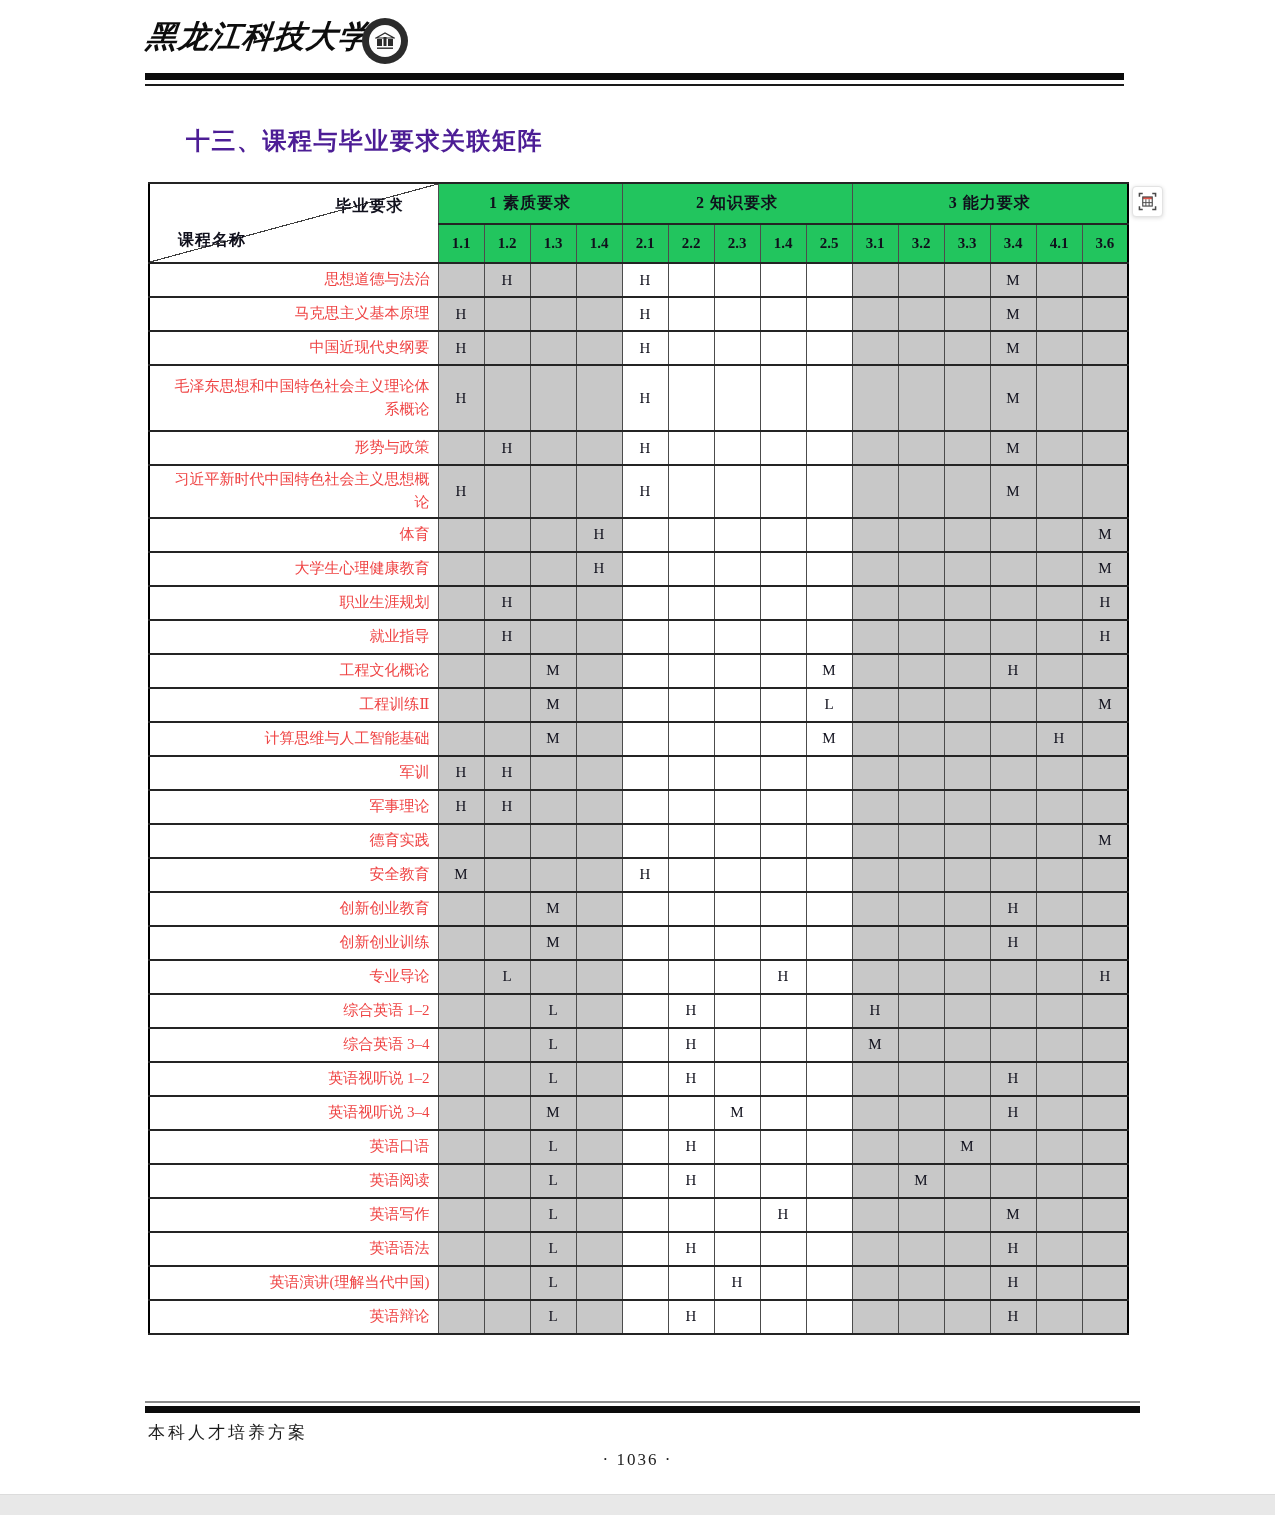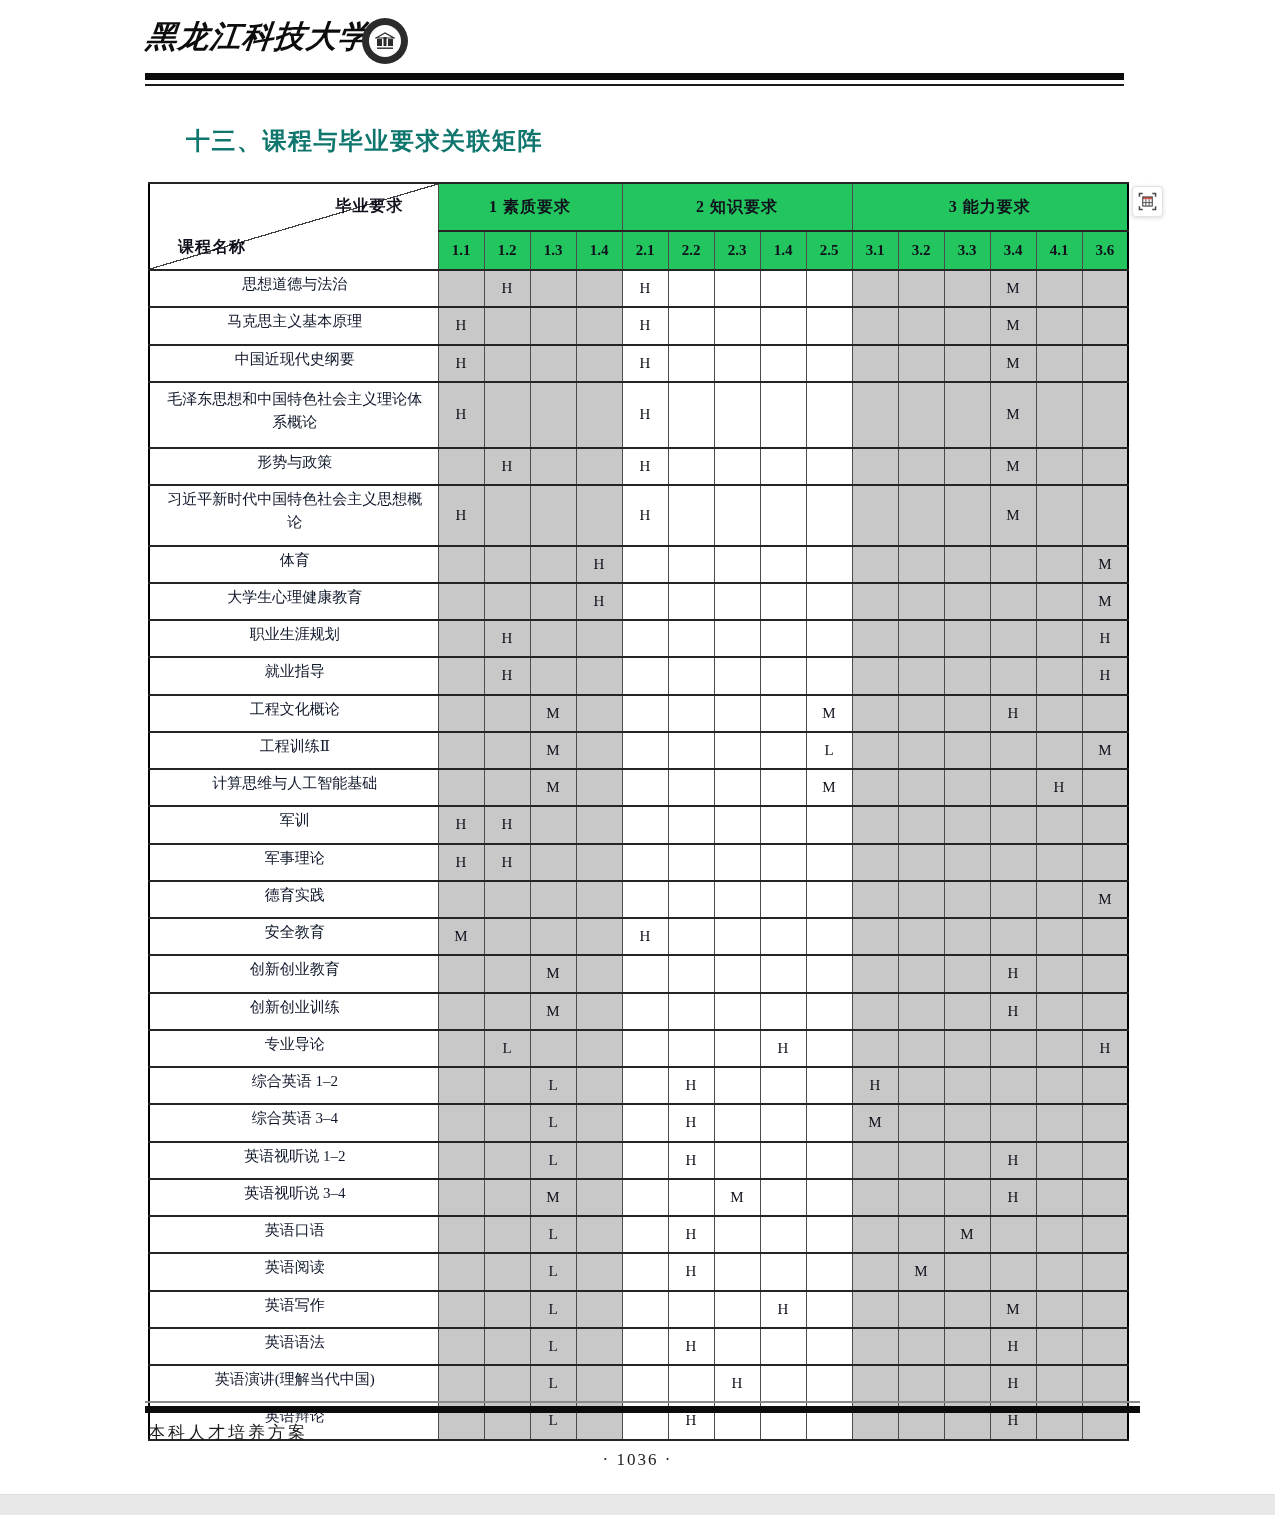--- a/index.html
+++ b/index.html
@@ -16,21 +16,21 @@
   .seal { position:absolute; left:362px; top:18px; width:46px; height:46px; border-radius:50%;
           background:#2b2b2b; display:flex; align-items:center; justify-content:center; }
   .seal-inner { width:32px; height:32px; border-radius:50%; background:#fdfdfd;
                 display:flex; align-items:center; justify-content:center; }
   .rule-thick-top { position:absolute; left:145px; top:73px; width:979px; height:7px; background:#0b0b0b; }
   .rule-thin-top  { position:absolute; left:145px; top:84px; width:979px; height:2px; background:#1a1a1a; }
 
   .section-title {
     position:absolute; left:186px; top:125px;
     font-family:"Liberation Sans", "DejaVu Sans", sans-serif;
-    font-size:24px; font-weight:bold; letter-spacing:1.5px; color:#0f766e;
+    font-size:24px; font-weight:bold; letter-spacing:1.5px; color:#4c1d95;
   }
 
   
   .tool-btn {
     position:absolute; left:1132px; top:186px; width:31px; height:31px;
     background:#ffffff; border:1px solid #e3e3e3; border-radius:4px;
     box-shadow:0 1px 4px rgba(0,0,0,0.15);
     display:flex; align-items:center; justify-content:center; cursor:pointer;
   }
 
@@ -40,39 +40,39 @@
     border-collapse:collapse; table-layout:fixed;
     border:2px solid #000;
     font-size:15px;
   }
   .matrix th, .matrix td {
     border-left:1px solid #4c4c4c; border-right:1px solid #4c4c4c;
     border-top:2px solid #242424; border-bottom:2px solid #242424;
     text-align:center; vertical-align:middle; color:#10101c;
     overflow:hidden;
   }
-  .matrix tr.group-row  { height:48px; }
+  .matrix tr.group-row  { height:41px; }
   .matrix tr.sub-row    { height:39px; }
   .matrix tbody tr      { height:34px; }
   .matrix tbody tr.tall { height:66px; }
 
   .matrix th { background:#22c55e; font-weight:bold; }
   .matrix th.group { font-size:16px; letter-spacing:1px; }
   .matrix th.sub   { font-size:15px; }
 
   .matrix th.corner {
     position:relative; background:#fff;
     background-image:linear-gradient(to bottom right,
       transparent 49.6%, #3f3f3f 49.6%, #3f3f3f 50.35%, transparent 50.35%);
   }
   .corner-tr { position:absolute; top:12px; right:34px; font-size:16px; font-weight:bold; letter-spacing:1px; }
   .corner-bl { position:absolute; bottom:11px; left:28px; font-size:16px; font-weight:bold; letter-spacing:1px; }
 
-  .matrix td.course { text-align:center; padding:2px 8px 10px 10px; font-size:15px;
-                      line-height:1.55; color:#0f172a; background:#fff; }
+  .matrix td.course { text-align:right; padding:2px 8px 2px 10px; font-size:15px;
+                      line-height:1.55; color:#ef4444; background:#fff; }
   .matrix td.mark   { background:#fff; }
   .matrix td.shaded { background:#c8c8c8; }
 
   
   .footer-rule-thin  { position:absolute; left:145px; top:1401px; width:995px; height:2px; background:#8a8a8a; }
   .footer-rule-thick { position:absolute; left:145px; top:1406px; width:995px; height:7px; background:#0b0b0b; }
   .footer-label { position:absolute; left:148px; top:1421px; font-size:17px; letter-spacing:3px; color:#1c1c1c; }
   .page-number  { position:absolute; left:0; top:1450px; width:1275px; text-align:center;
                   font-size:17px; letter-spacing:2px; color:#1c1c1c; }
   .page-gap { position:absolute; left:0; top:1494px; width:1275px; height:21px;

